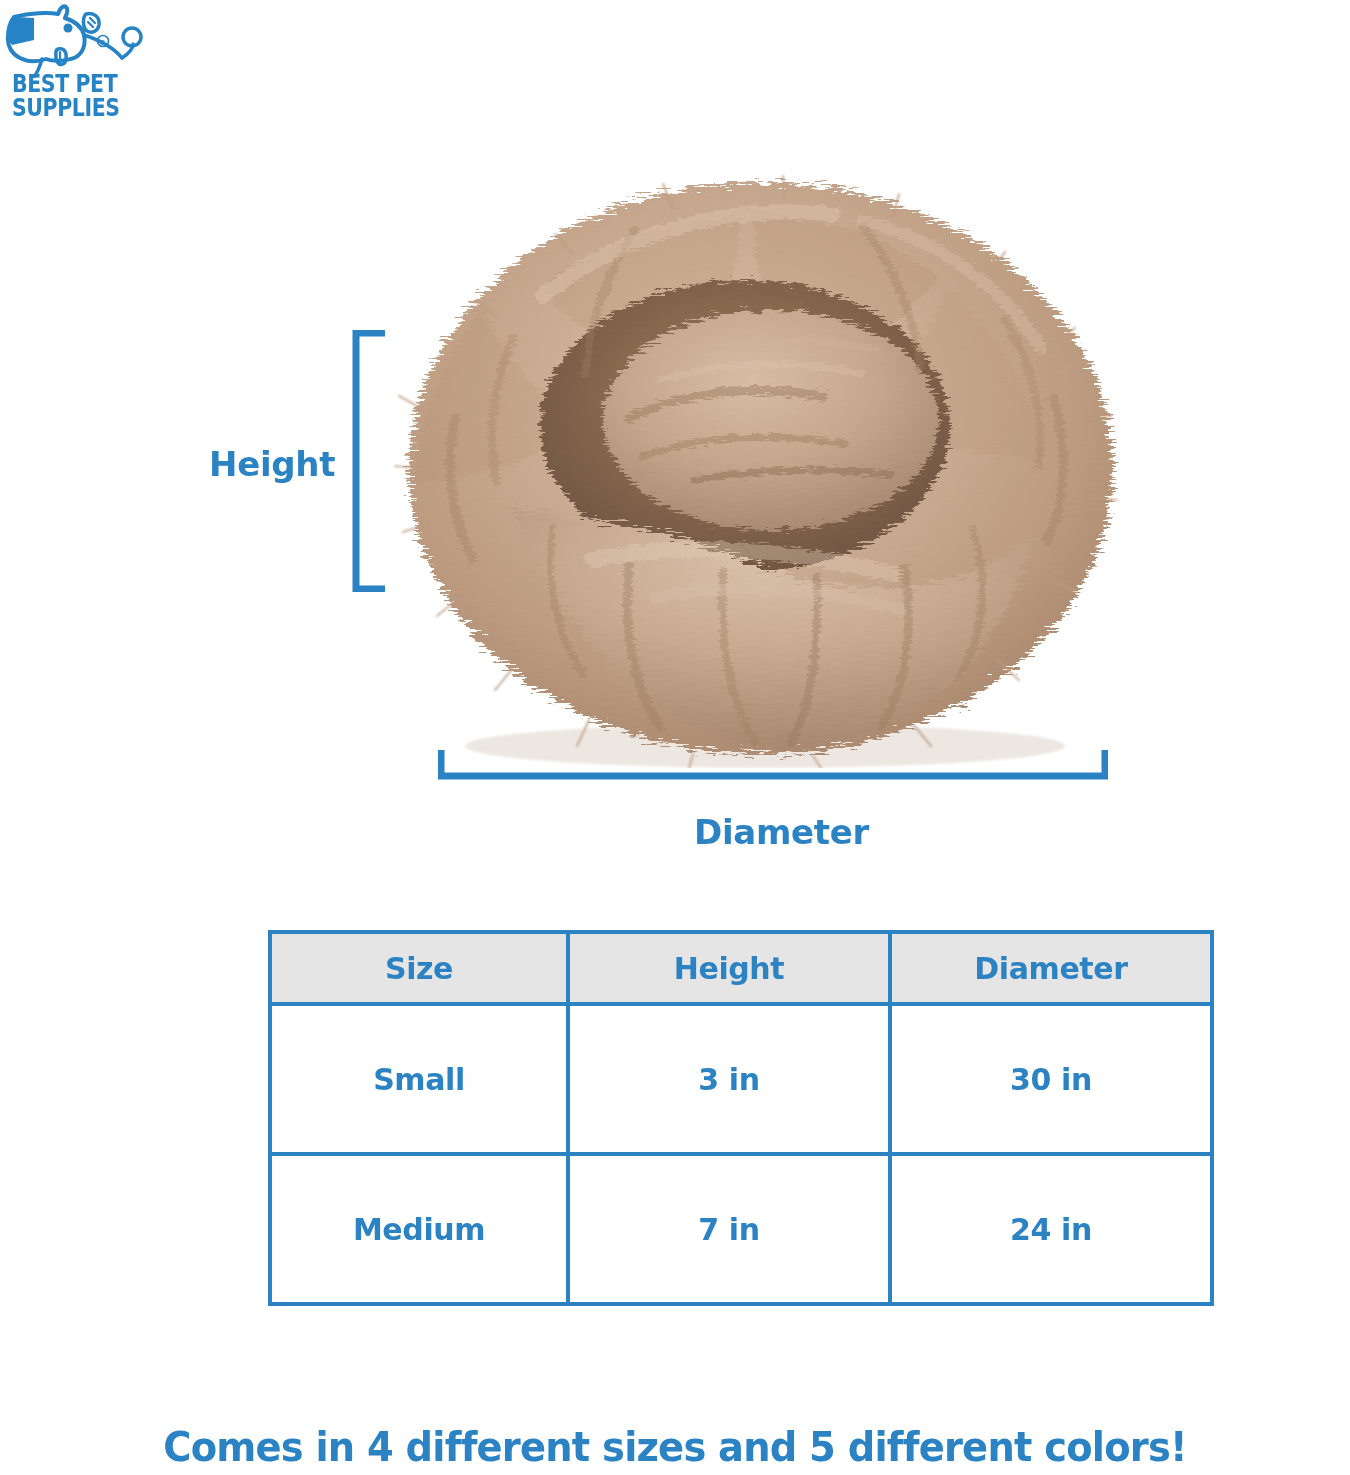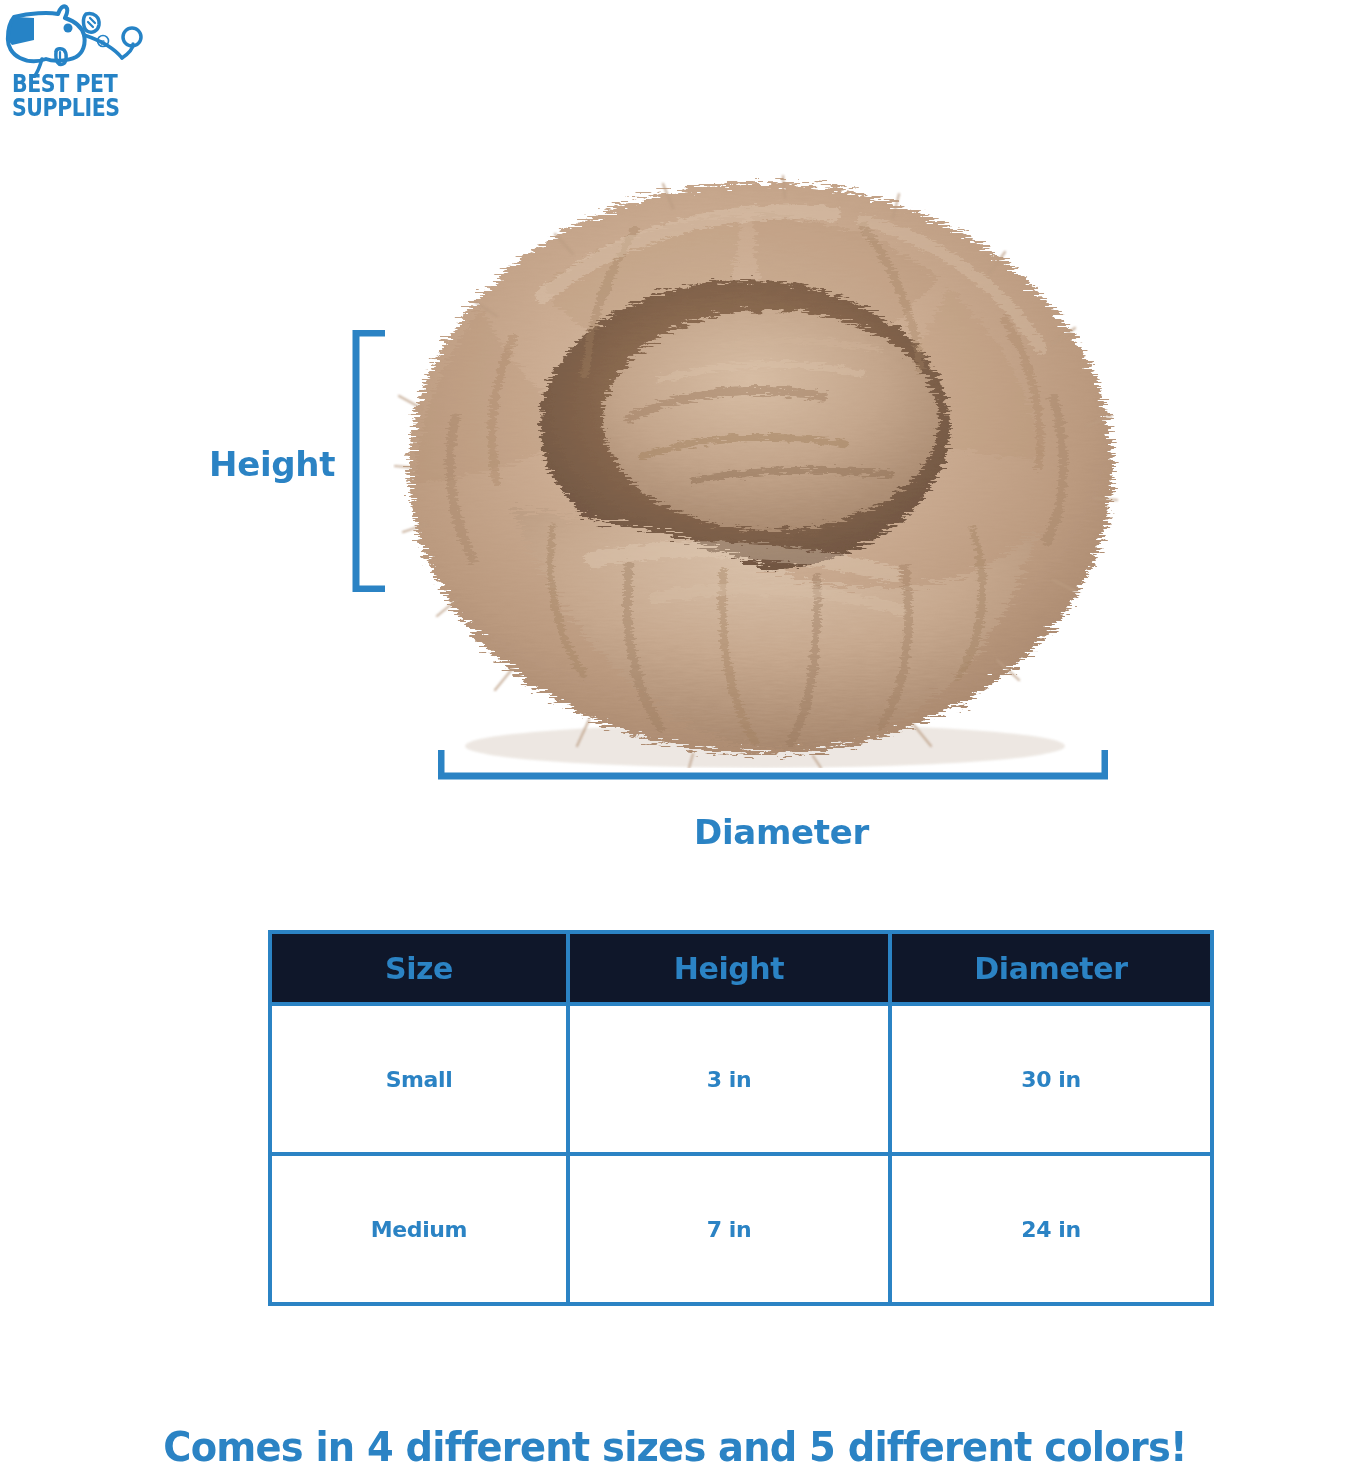--- a/index.html
+++ b/index.html
@@ -51,25 +51,25 @@
     width:942px; height:376px;
     border-collapse:collapse;
     table-layout:fixed;
   }
   .size-table td, .size-table th {
     border:4px solid #2b83c4;
     text-align:center; vertical-align:middle;
     color:#2b83c4;
     font-family:"DejaVu Sans", sans-serif;
     font-weight:bold;
-    font-size:22px;
+    font-size:30px;
     letter-spacing:-0.4px;
     padding:0;
   }
-  .size-table thead th { background:#0f172a; height:72px; font-size:30px; }
+  .size-table thead th { background:#e5e5e5; height:72px; font-size:30px; }
   .size-table tbody td { background:#ffffff; height:76px; }
   .col-size { width:298px; }
   .col-height { width:322px; }
   .col-diameter { width:322px; }
 
   
   .tagline {
     position:absolute; left:0; top:1424px; width:1350px;
     text-align:center;
     color:#2b83c4;

